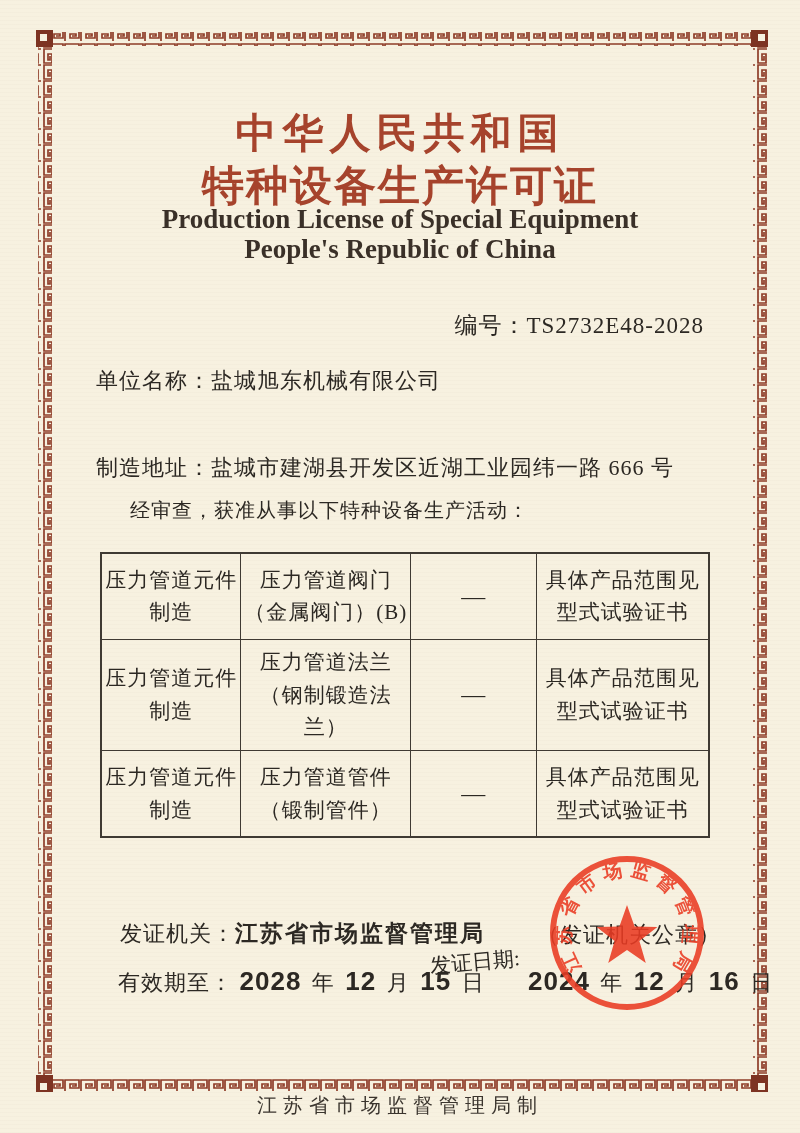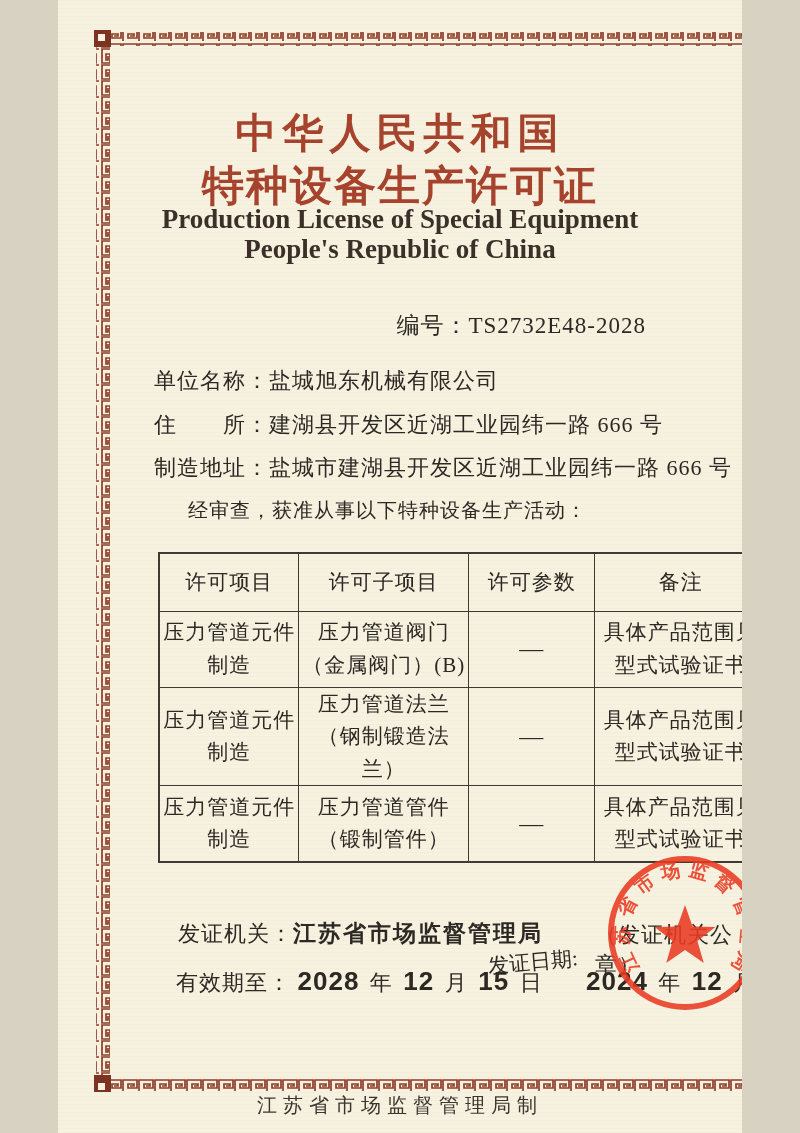--- a/index.html
+++ b/index.html
@@ -1,18 +1,18 @@
 <!DOCTYPE html>
 <html><head>
 <meta charset="utf-8">
 <style>
   html,body{margin:0;padding:0;background:#d8d2c2;}
   .page{
     position:relative;
-    width:684px;height:1133px;
+    width:800px;height:1133px;
     margin:0 auto;
     background:#f7f1e0;
     background-image:repeating-linear-gradient(to bottom, rgba(120,100,70,0.025) 0 1px, transparent 1px 4px);
     font-family:"Liberation Serif","DejaVu Serif",serif;
     color:#2c2823;
     overflow:hidden;
   }
   .frame{position:absolute;left:0;top:0;pointer-events:none;}
   .center{position:absolute;left:0;width:100%;text-align:center;}
   .title-cn1{top:106px;font-size:41px;font-weight:bold;color:#a6432c;letter-spacing:6px;}
@@ -86,43 +86,34 @@
   <div class="center title-en1">Production License of Special Equipment</div>
   <div class="center title-en2">People's Republic of China</div>
 
   <div class="license-no">
     <span>编号：</span><span>TS2732E48-2028</span>
   </div>
 
   <div class="info-field f0">
     <span>单位名称：</span><span>盐城旭东机械有限公司</span>
   </div>
-  <div class="info-field f1">
-    <span>住　　所：</span><span>建湖县开发区近湖工业园纬一路 666 号</span>
-  </div>
   <div class="info-field f2">
     <span>制造地址：</span><span>盐城市建湖县开发区近湖工业园纬一路 666 号</span>
   </div>
 
   <div class="statement">经审查，获准从事以下特种设备生产活动：</div>
 
   <table class="lic-table">
     <colgroup>
       <col class="col1">
         <col class="col2">
         <col class="col3">
         <col class="col4">
     </colgroup>
     <tbody>
-        <tr class="th-row">
-      <th>许可项目</th>
-      <th>许可子项目</th>
-      <th>许可参数</th>
-      <th>备注</th>
-    </tr>
     <tr class="data-row">
       <td>压力管道元件
 制造</td>
       <td>压力管道阀门
 （金属阀门）(B)</td>
       <td class="dash-cell">—</td>
       <td>具体产品范围见
 型式试验证书</td>
     </tr>
     <tr class="data-row">

